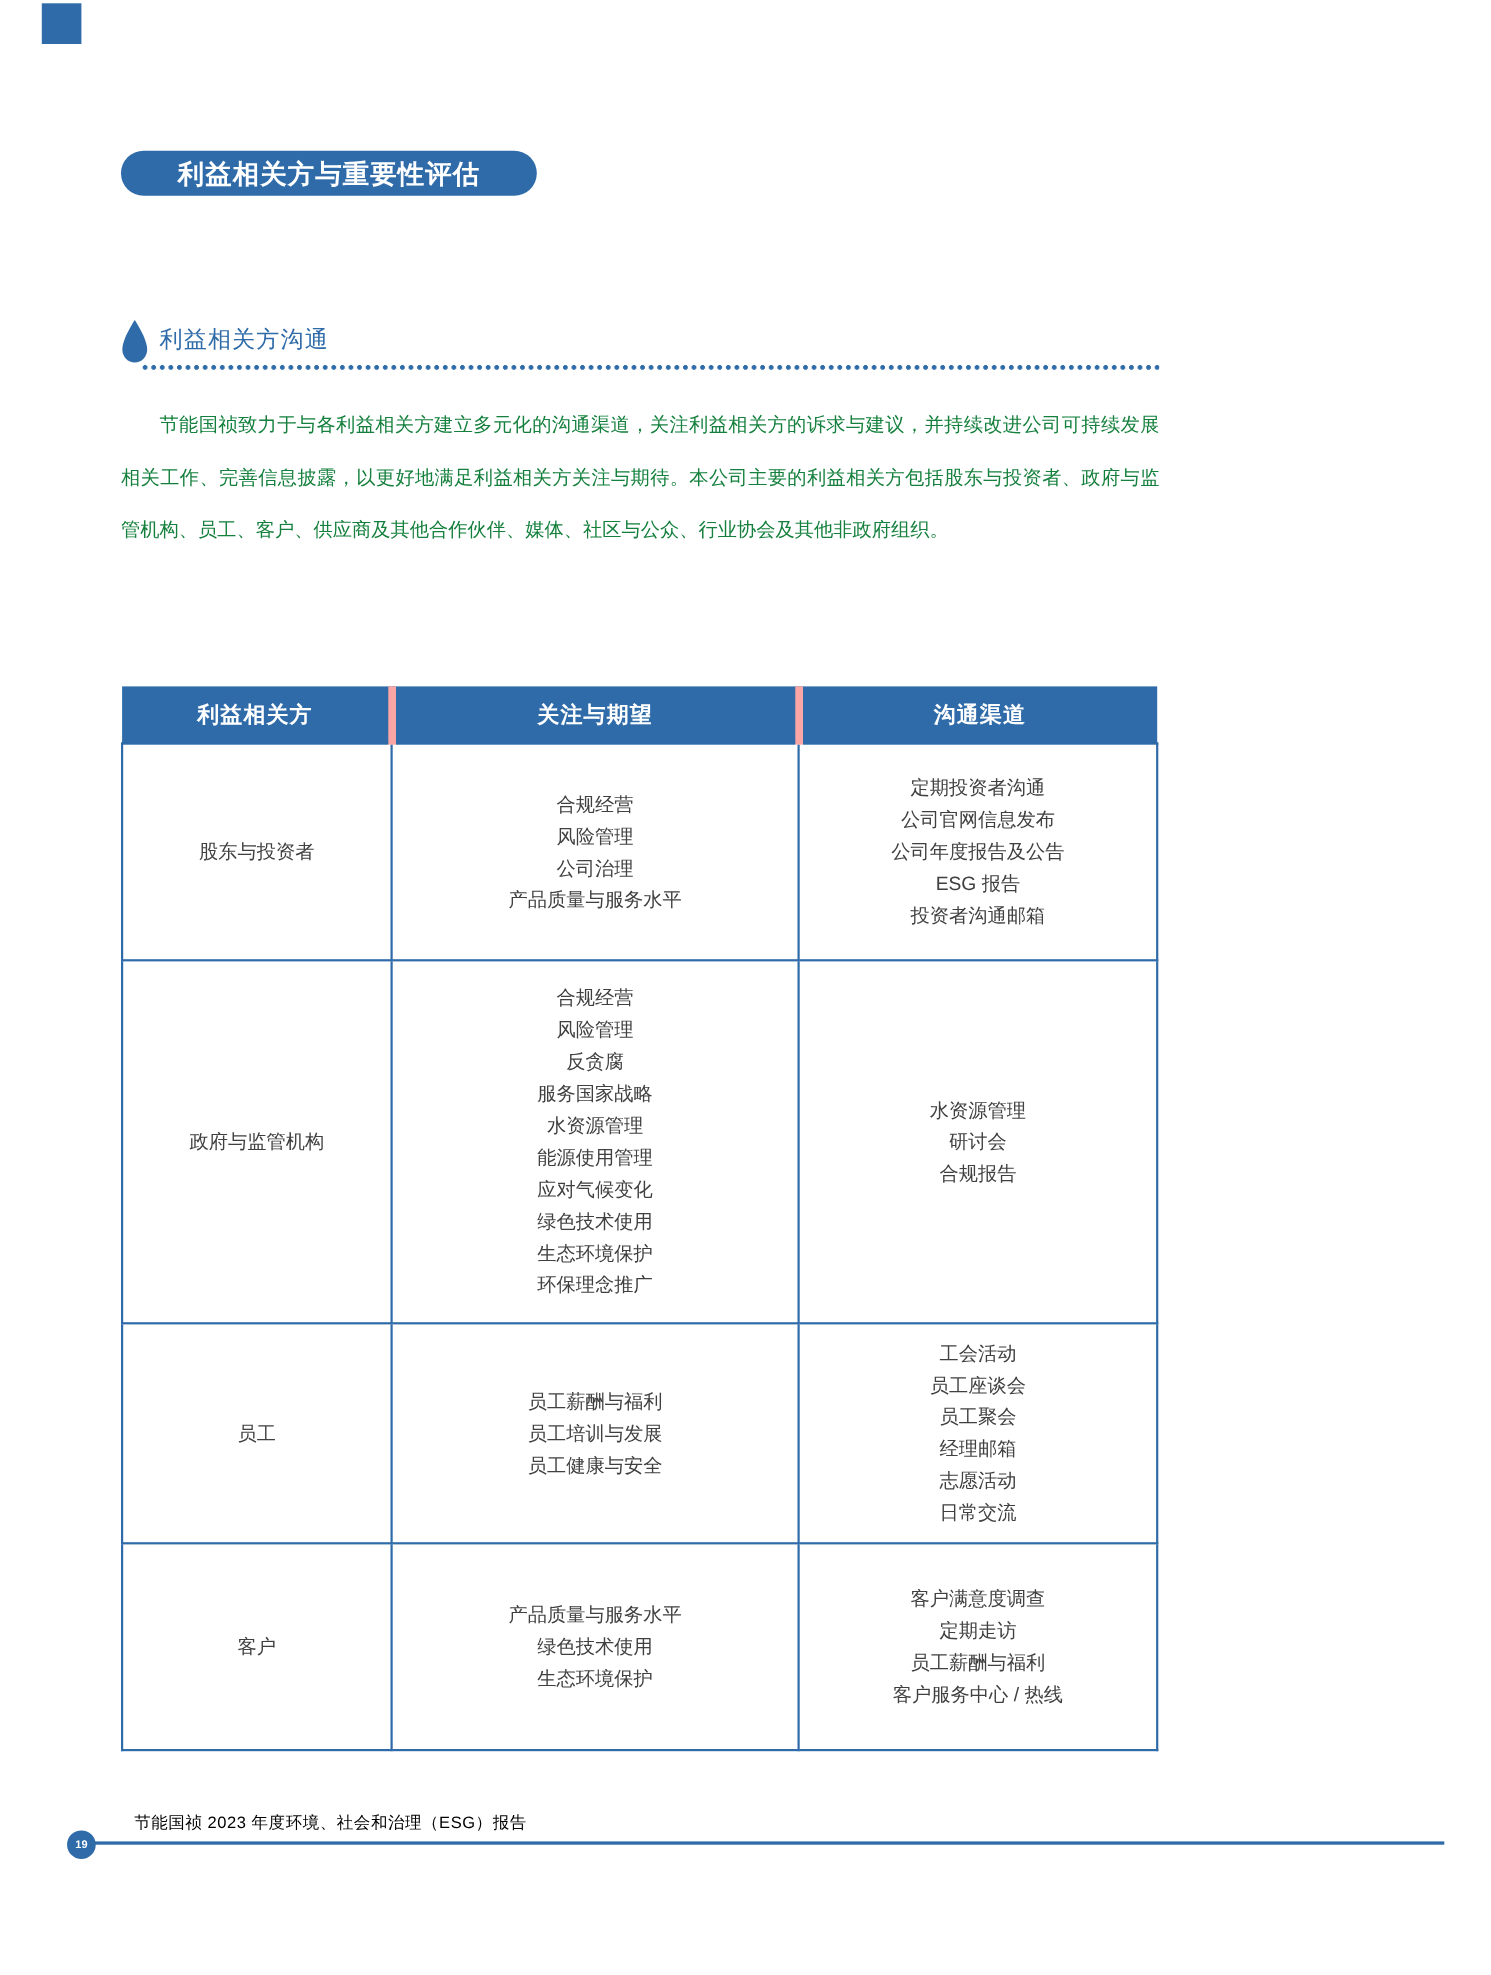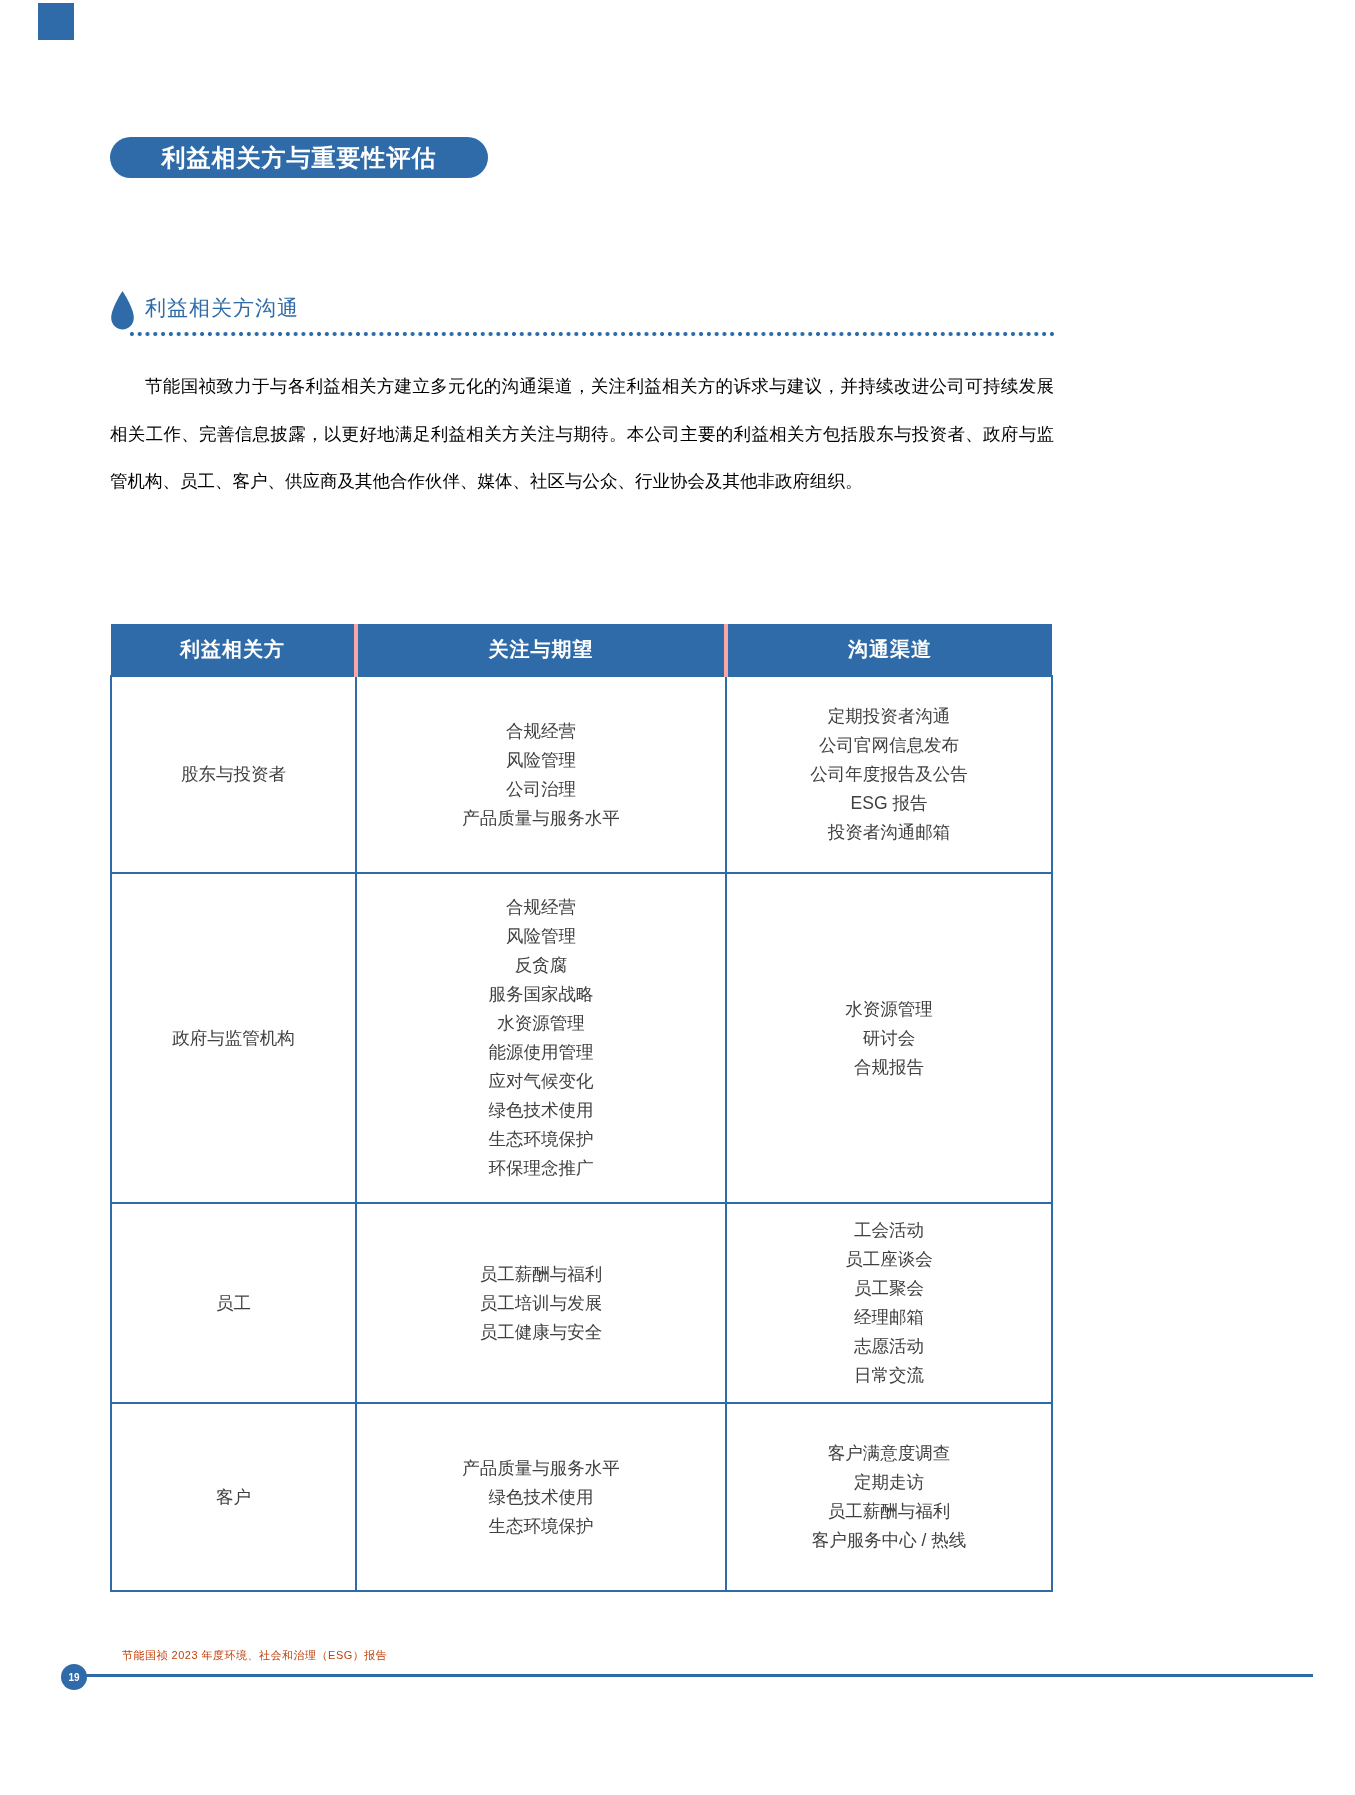--- a/index.html
+++ b/index.html
@@ -54,21 +54,21 @@
     background-size: 7.8px 6px;
     background-repeat: repeat-x;
     background-position: 0 center;
   }
   .body-paragraph {
     position: absolute;
     left: 110px; top: 363px;
     width: 944px;
     font-size: 17.5px;
     line-height: 47.5px;
-    color: #000000;
+    color: #15803d;
     text-align: justify;
     text-indent: 2em;
   }
   table.stakeholder-table {
     position: absolute;
     left: 110px; top: 624px;
     width: 941px;
     border-collapse: collapse;
     table-layout: fixed;
     border-radius: 14px;
@@ -76,42 +76,42 @@
   .stakeholder-table col.c1 { width: 245px; }
   .stakeholder-table col.c2 { width: 370px; }
   .stakeholder-table col.c3 { width: 326px; }
   .stakeholder-table th {
     background: #2e6ba8;
     color: #ffffff;
     font-size: 20px;
     font-weight: bold;
     height: 52px;
     letter-spacing: 1px;
-    border-left: 4px solid #fca5a5;
+    border-left: 7px solid #fca5a5;
   }
   .stakeholder-table th:first-child { border-left: none; }
   .stakeholder-table td {
     border: 2px solid #2e6ba8;
     text-align: center;
     vertical-align: middle;
     font-size: 17.5px;
     color: #404040;
     line-height: 29px;
     white-space: pre-line;
     padding: 12px 8px;
   }
   .stakeholder-table tr.r1 { height: 197px; }
   .stakeholder-table tr.r2 { height: 330px; }
   .stakeholder-table tr.r3 { height: 187px; }
   .stakeholder-table tr.r4 { height: 188px; }
   .footer-text {
     position: absolute;
     left: 122px; top: 1648px;
-    font-size: 11px;
-    color: #c2410c;
+    font-size: 15px;
+    color: #000000;
     letter-spacing: 0.5px;
   }
   .footer-rule {
     position: absolute;
     left: 74px; top: 1674px;
     width: 1239px; height: 2.5px;
     background: #2e6ba8;
   }
   .page-number-badge {
     position: absolute;

